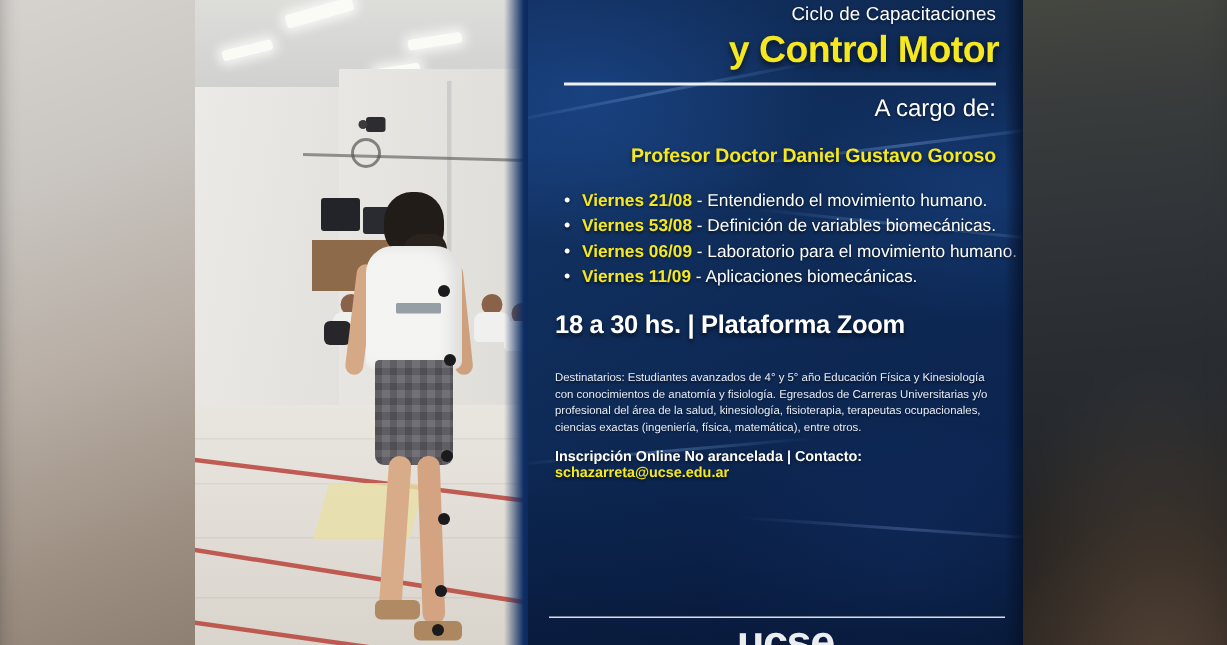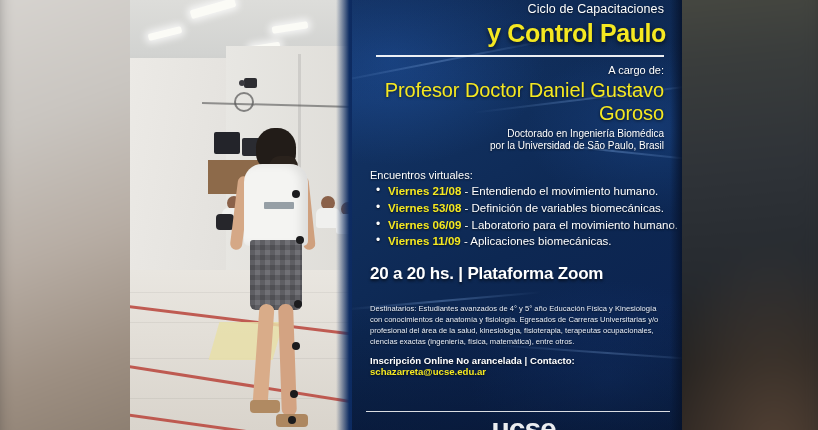--- a/index.html
+++ b/index.html
@@ -94,22 +94,22 @@
   .shade{position:absolute;inset:0;background:linear-gradient(180deg,rgba(5,18,42,.22) 0%,rgba(5,18,42,0) 24%,rgba(5,18,42,0) 70%,rgba(4,14,34,.42) 100%);}
   .content{position:absolute;inset:0;padding:0 12px 0 14px;box-sizing:border-box;}
 
   .kicker{color:#fff;font-size:12.5px;text-align:right;letter-spacing:.1px;
     margin:2px 6px 0 0;text-shadow:0 1px 2px rgba(0,0,0,.55);font-weight:400;}
   .title{color:#f5e821;font-weight:bold;font-size:25px;line-height:1.06;
     text-align:right;margin:4px 4px 0 0;letter-spacing:-.4px;
     text-shadow:0 2px 4px rgba(0,0,0,.65);font-stretch:condensed;}
   .title .l2t{display:block;}
   .rule{height:2px;background:rgba(255,255,255,.92);margin:8px 6px 0 10px;}
-  .acargo{color:#fff;font-size:11px;text-align:right;margin:7px 6px 0 0;text-shadow:0 1px 2px rgba(0,0,0,.6);}
-  .prof{color:#f5e821;font-weight:normal;font-size:20px;text-align:right;margin:3px 6px 0 0;
+  .acargo{color:#fff;font-size:16px;text-align:right;margin:7px 6px 0 0;text-shadow:0 1px 2px rgba(0,0,0,.6);}
+  .prof{color:#f5e821;font-weight:bold;font-size:13px;text-align:right;margin:14px 6px 0 0;
     text-shadow:0 1px 3px rgba(0,0,0,.6);letter-spacing:-.1px;}
   .doct{color:#fff;font-size:10px;text-align:right;margin:3px 6px 0 0;line-height:1.28;text-shadow:0 1px 2px rgba(0,0,0,.6);}
 
   .enc-h{color:#fff;font-size:11px;margin:16px 0 2px 4px;text-shadow:0 1px 2px rgba(0,0,0,.6);}
   ul.enc{list-style:none;margin:0;padding:0 0 0 10px;}
   ul.enc li{color:#fff;font-size:11.5px;line-height:1.46;position:relative;padding-left:12px;
     text-shadow:0 1px 2px rgba(0,0,0,.62);white-space:nowrap;}
   ul.enc li::before{content:"•";position:absolute;left:0;top:-1px;color:#fff;font-size:12px;}
   ul.enc li b{color:#f5e821;font-weight:bold;text-align:center;}
 
@@ -208,41 +208,39 @@
     <div class="streak k2"></div>
     <div class="streak k3"></div>
     <div class="streak k4"></div>
     <div class="streak k5"></div>
     <div class="shade"></div>
 
     <div class="content">
       <div class="kicker">Ciclo de Capacitaciones</div>
 
       <div class="title">
-        <span class="l2t">y Control Paulo</span>
+        <span class="l2t">y Control Motor</span>
       </div>
 
       <div class="rule"></div>
 
       <div class="acargo">A cargo de:</div>
       <div class="prof">Profesor Doctor Daniel Gustavo Goroso</div>
       <div class="doct">
-        <span>Doctorado en Ingeniería Biomédica</span><br>
-        <span>por la Universidad de São Paulo, Brasil</span>
+        <br>
       </div>
 
-      <div class="enc-h">Encuentros virtuales:</div>
       <ul class="enc">
         <li><b>Viernes 21/08</b><span> - </span><span>Entendiendo el movimiento humano.</span></li>
         <li><b>Viernes 53/08</b><span> - </span><span>Definición de variables biomecánicas.</span></li>
         <li><b>Viernes 06/09</b><span> - </span><span>Laboratorio para el movimiento humano.</span></li>
         <li><b>Viernes 11/09</b><span> - </span><span>Aplicaciones biomecánicas.</span></li>
       </ul>
 
-      <div class="hora">20 a 20 hs. | Plataforma Zoom</div>
+      <div class="hora">18 a 30 hs. | Plataforma Zoom</div>
 
       <div class="fine">Destinatarios: Estudiantes avanzados de 4° y 5° año Educación Física y Kinesiología con conocimientos de anatomía y fisiología. Egresados de Carreras Universitarias y/o profesional del área de la salud, kinesiología, fisioterapia, terapeutas ocupacionales, ciencias exactas (ingeniería, física, matemática), entre otros.</div>
 
       <div class="insc">
         <span>Inscripción Online No arancelada | Contacto: </span><span class="mail">schazarreta@ucse.edu.ar</span>
       </div>
     </div>
 
     <div class="brule"></div>
     <div class="logocut">

